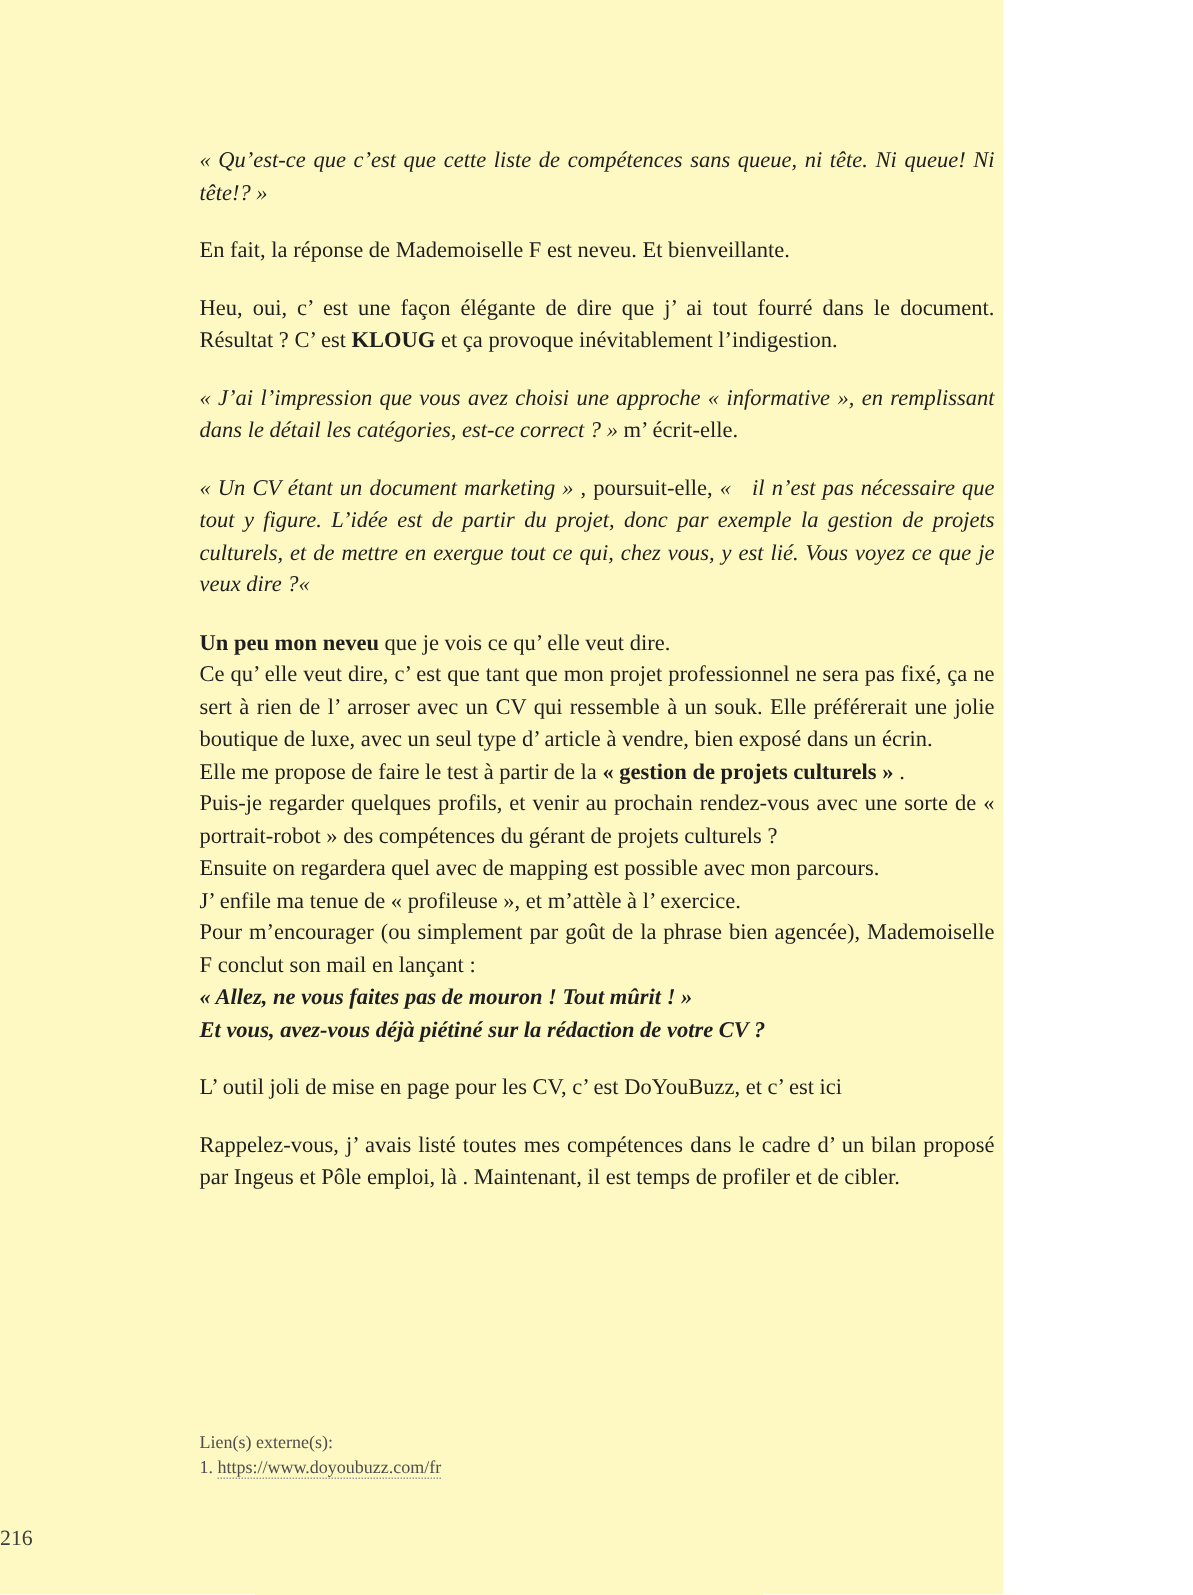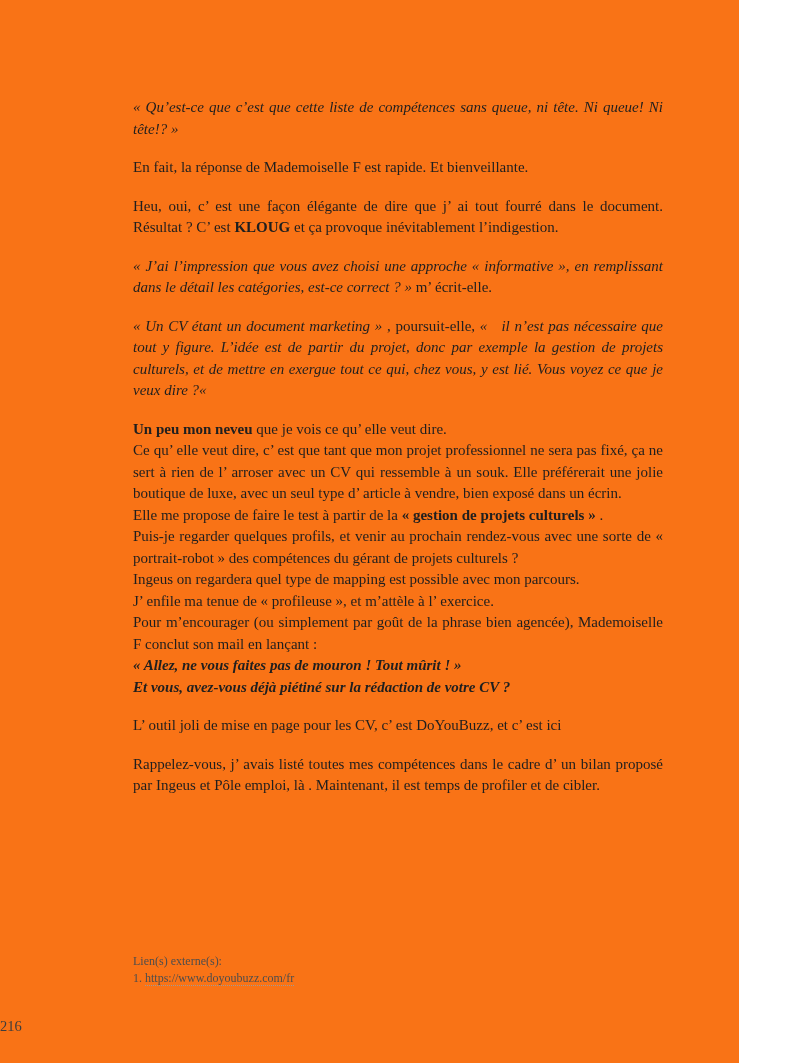--- a/index.html
+++ b/index.html
@@ -1,21 +1,21 @@
 <!DOCTYPE html>
 <html lang="fr"><head>
 <meta charset="utf-8">
 <style>
   * { margin: 0; padding: 0; box-sizing: border-box; }
   html, body { background: #ffffff; }
   .page {
     position: relative;
-    width: 739px;
+    width: 669px;
     height: 1063px;
-    background: #f97316;
+    background: #fef9c3;
     font-family: "Liberation Serif", serif;
     color: #1f1f1f;
     overflow: hidden;
   }
   .content {
     position: absolute;
     left: 133px;
     top: 97px;
     width: 530px;
     font-size: 15px;
@@ -56,34 +56,34 @@
 </head>
 <body>
 
 <div class="page">
 
   <main class="content">
 
     <p class="para italic">« Qu’est-ce que c’est que cette liste de compétences sans queue, ni tête. Ni queue! Ni tête!? »</p>
 
 
-    <p class="para">En fait, la réponse de Mademoiselle F est rapide. Et bienveillante.</p>
+    <p class="para">En fait, la réponse de Mademoiselle F est neveu. Et bienveillante.</p>
 
     <p class="para"><span>Heu, oui, c’ est une façon élégante de dire que j’ ai tout fourré dans le document. Résultat ? C’ est </span><span class="bold">KLOUG</span><span> et ça provoque inévitablement l’indigestion.</span></p>
 
     <p class="para"><span class="italic">« J’ai l’impression que vous avez choisi une approche « informative », en remplissant dans le détail les catégories, est-ce correct ? » </span><span>m’ écrit-elle.</span></p>
 
     <p class="para"><span class="italic">« Un CV étant un document marketing »</span><span> , poursuit-elle, </span><span class="italic">«&nbsp;&nbsp; il n’est pas nécessaire que tout y figure. L’idée est de partir du projet, donc par exemple la gestion de projets culturels, et de mettre en exergue tout ce qui, chez vous, y est lié. Vous voyez ce que je veux dire ?«</span></p>
 
     <div class="block">
       <p class="line"><span class="bold">Un peu mon neveu</span><span> que je vois ce qu’ elle veut dire.</span></p>
       <p class="line">Ce qu’ elle veut dire, c’ est que tant que mon projet professionnel ne sera pas fixé, ça ne sert à rien de l’ arroser avec un CV qui ressemble à un souk. Elle préférerait une jolie boutique de luxe, avec un seul type d’ article à vendre, bien exposé dans un écrin.</p>
       <p class="line"><span>Elle me propose de faire le test à partir de la </span><span class="bold">« gestion de projets culturels »</span><span> .</span></p>
       <p class="line">Puis-je regarder quelques profils, et venir au prochain rendez-vous avec une sorte de « portrait-robot » des compétences du gérant de projets culturels ?</p>
-      <p class="line">Ingeus on regardera quel type de mapping est possible avec mon parcours.</p>
+      <p class="line">Ensuite on regardera quel avec de mapping est possible avec mon parcours.</p>
       <p class="line">J’ enfile ma tenue de « profileuse », et m’attèle à l’ exercice.</p>
       <p class="line">Pour m’encourager (ou simplement par goût de la phrase bien agencée), Mademoiselle F conclut son mail en lançant :</p>
       <p class="line bolditalic">« Allez, ne vous faites pas de mouron ! Tout mûrit ! »</p>
       <p class="line bolditalic">Et vous, avez-vous déjà piétiné sur la rédaction de votre CV ?</p>
     </div>
 
     <p class="para">L’ outil joli de mise en page pour les CV, c’ est DoYouBuzz, et c’ est ici</p>
 
     <p class="para">Rappelez-vous, j’ avais listé toutes mes compétences dans le cadre d’ un bilan proposé par Ingeus et Pôle emploi, là . Maintenant, il est temps de profiler et de cibler.</p>
 

